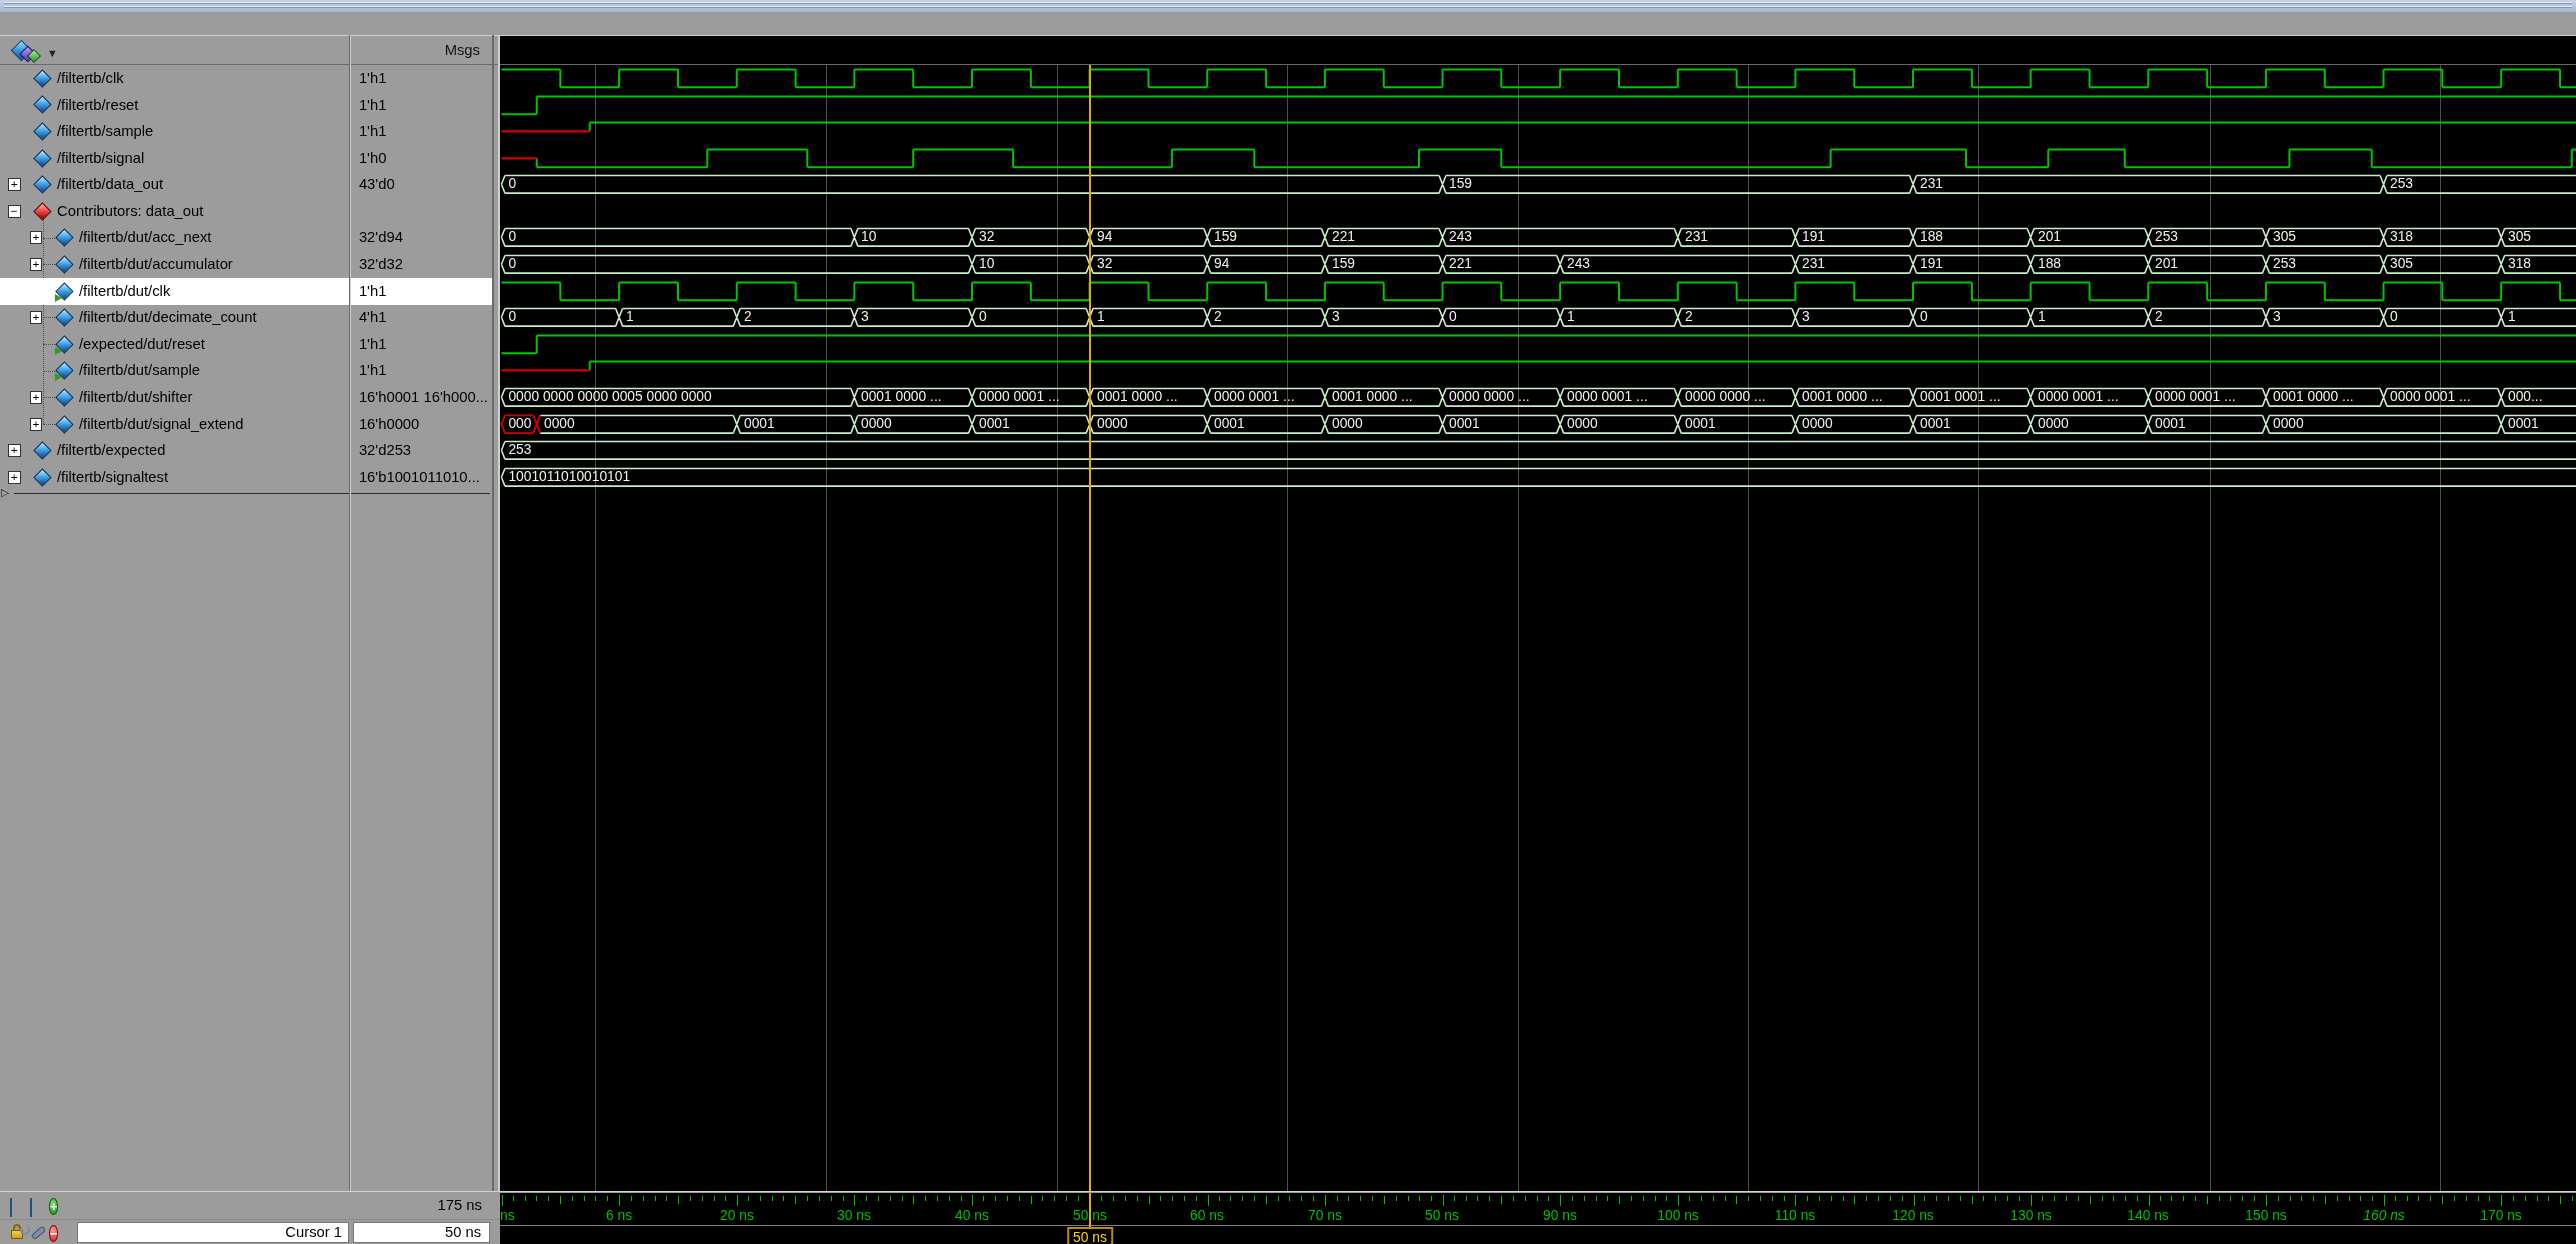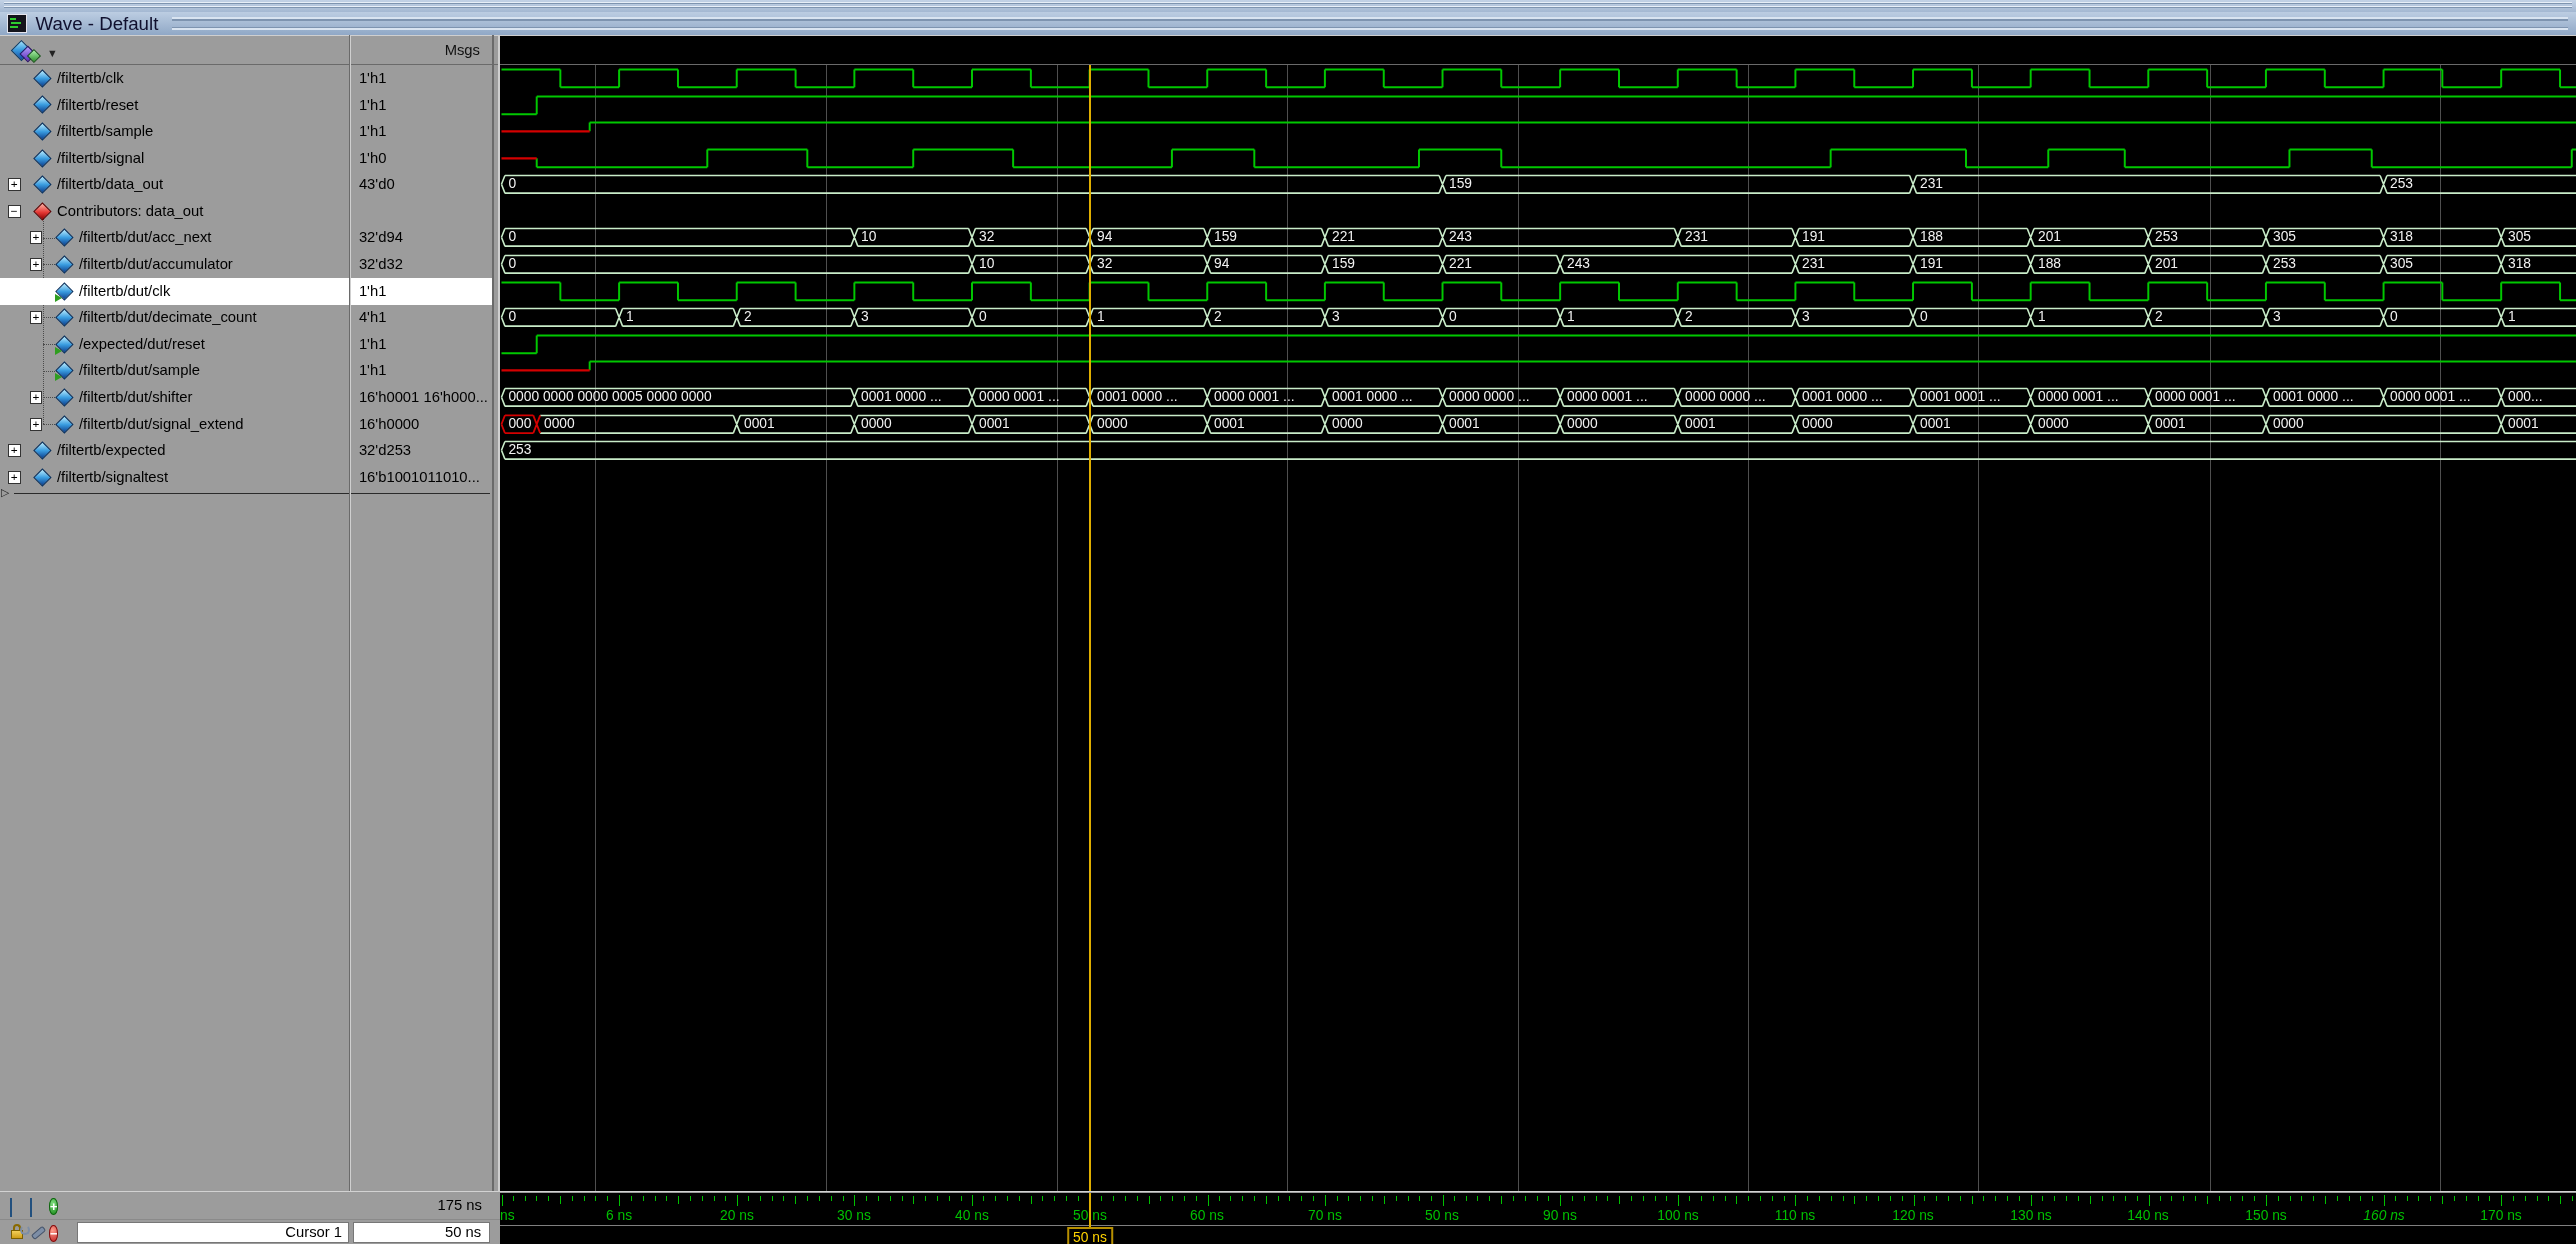--- a/index.html
+++ b/index.html
@@ -113,29 +113,20 @@
 
 <div id="stage">
 
   <div id="topstrip">
     <i class="hl" style="top:2px"></i>
       <i class="sh" style="top:3px"></i>
     <i class="hl" style="top:5.9px"></i>
       <i class="sh" style="top:6.9px"></i>
   </div>
 
-  <div id="titlebar">
-    <span id="title-icon">
-      <i style="left:2px;top:3px;width:5.9px"></i>
-        <i style="left:3px;top:6.9px;width:9.8px"></i>
-        <i style="left:2px;top:10.8px;width:7.9px"></i>
-    </span>
-    <span id="title-text">Wave - Default</span>
-    <span id="title-grip"></span>
-  </div>
 
   <div id="toolrow">
     <span id="pane-menu">
       <span class="dia d1"></span>
         <span class="dia d2"></span>
         <span class="dia d3"></span>
       <span id="pane-caret">▼</span>
     </span>
     <span id="msgs-head">Msgs</span>
     <span id="wavehead"></span>
@@ -442,20 +433,26 @@
         <div class="blabel" style="left: 1538px; width: 106px;">0000</div>
         <div class="blabel" style="left: 1655px; width: 106px;">0001</div>
         <div class="blabel" style="left: 1773px; width: 223px;">0000</div>
         <div class="blabel" style="left: 2008px; width: 63px;">0001</div>
       </div>
       <div class="wrow" style="top: 372px;">
         <svg width="2076" height="26.6" style="position: absolute; left: 0px; top: 0px;" viewBox="0 0 2109 27">
           <path d="M5.0 4.5 L2109.5 4.5 M5.0 22.5 L2109.5 22.5 M1.5 13.5 L5.0 4.5 M1.5 13.5 L5.0 22.5 " stroke="#c9ecc9" stroke-width="1.6" fill="none"></path>
         </svg>
         <div class="blabel" style="left: 8.4px; width: 2063px;">253</div>
+      </div>
+      <div class="wrow" style="top: 399px;">
+        <svg width="2076" height="26.6" style="position: absolute; left: 0px; top: 0px;" viewBox="0 0 2109 27">
+          <path d="M5.0 4.5 L2109.5 4.5 M5.0 22.5 L2109.5 22.5 M1.5 13.5 L5.0 4.5 M1.5 13.5 L5.0 22.5 " stroke="#c9ecc9" stroke-width="1.6" fill="none"></path>
+        </svg>
+        <div class="blabel" style="left: 8.4px; width: 2063px;">1001011010010101</div>
       </div>
       <div id="cursor-line" style="left: 589px;"></div>
     </div>
   <i class="vdiv1"></i>
   <i class="vdiv2"></i>
   <i class="vdiv3"></i>
   <i class="vdiv4"></i>
 
   <div id="bottom">
     <div class="rowA">

